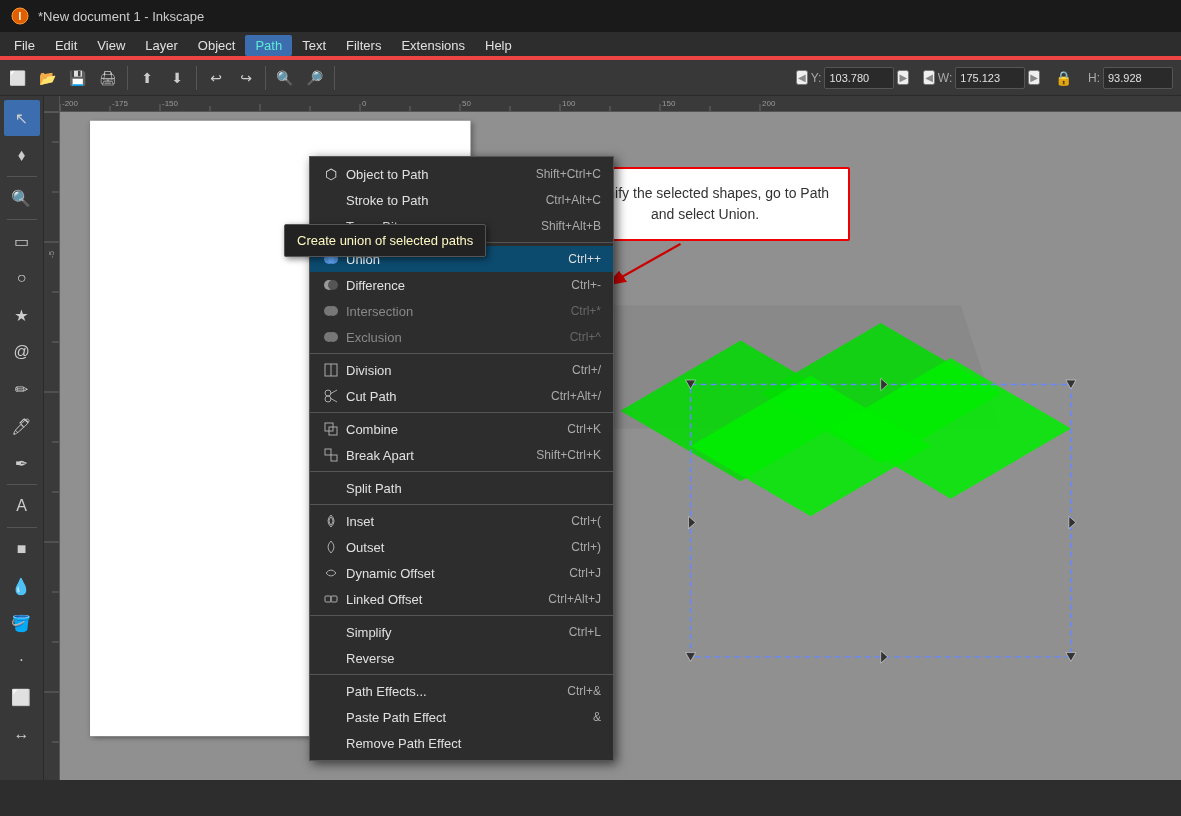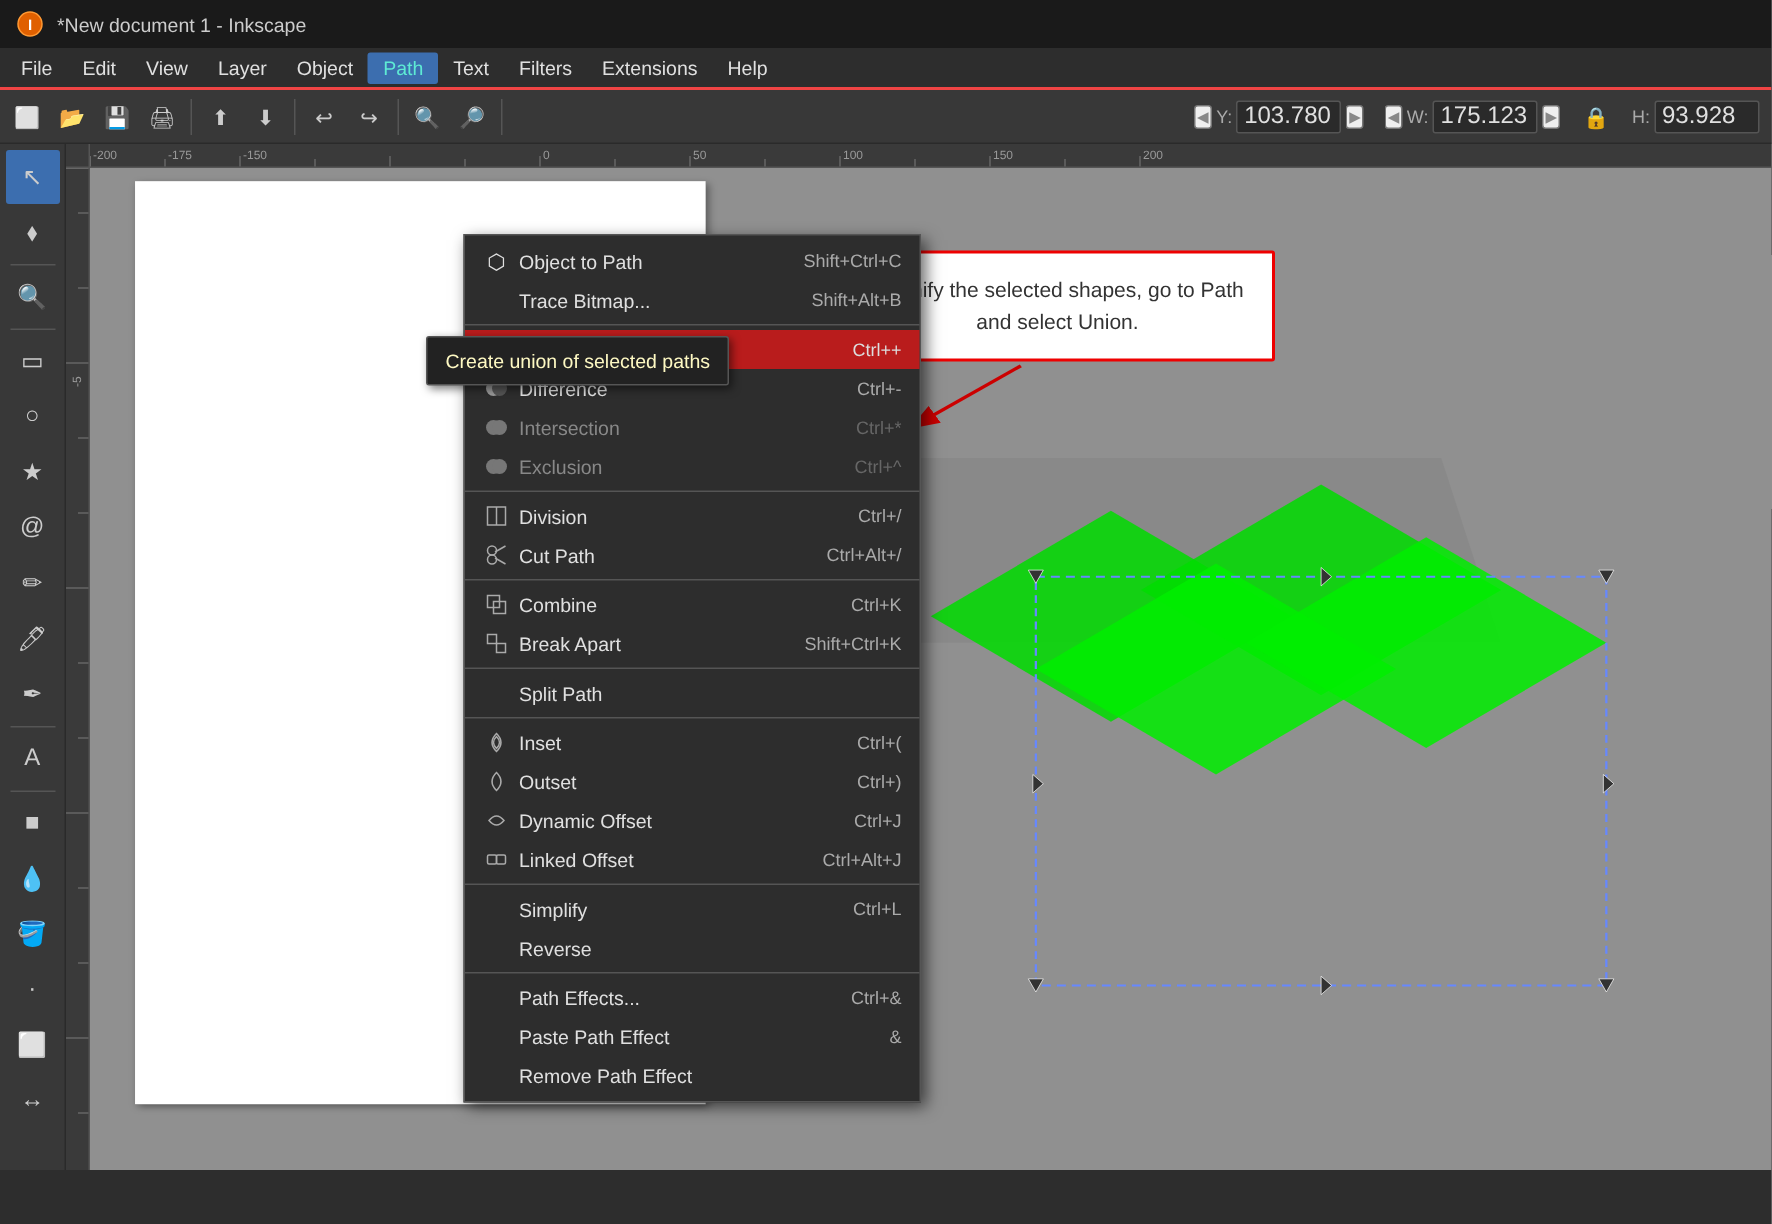--- a/index.html
+++ b/index.html
@@ -28,23 +28,23 @@
       width: 20px; height: 20px;
       margin-right: 8px;
       display: flex; align-items: center; justify-content: center;
     }
 
     
     #menubar {
       height: 28px;
       background: #2d2d2d;
       display: flex;
-      align-items: center;
+      align-items: flex-end;
       padding: 0 4px;
-      border-bottom: 2px solid #ef4444;
+      border-bottom: 4px solid #ef4444;
     }
     .menu-item {
       padding: 3px 10px;
       cursor: pointer;
       border-radius: 2px;
       color: #e0e0e0;
     }
     .menu-item.active {
       background: #3c6eaf;
       color: #5eead4;
@@ -78,21 +78,21 @@
     .coord-field {
       display: flex; align-items: center; gap: 3px;
       margin: 0 4px;
     }
     .coord-label { font-size: 12px; color: #aaa; }
     .coord-input {
       width: 70px; height: 22px;
       background: #2a2a2a;
       border: 1px solid #555;
       color: #e0e0e0;
-      font-size: 16px;
+      font-size: 11px;
       padding: 0 4px;
       border-radius: 2px;
     }
     .coord-arrow {
       font-size: 10px; color: #888; cursor: pointer;
     }
 
     
     #main-layout {
       display: flex;
@@ -206,21 +206,21 @@
       background: #555;
       margin: 3px 0;
     }
     .drop-item {
       display: flex;
       align-items: center;
       padding: 4px 12px;
       cursor: pointer;
       position: relative;
     }
-    .drop-item.highlighted { background: #b91c1c; color: #fff; }
+    .drop-item.highlighted { background: #0c4a6e; color: #fff; }
     .drop-item.dimmed { color: #888; }
     .drop-item .item-icon {
       width: 18px; height: 18px;
       margin-right: 6px;
       display: flex; align-items: center; justify-content: center;
       font-size: 14px;
       flex-shrink: 0;
     }
     .drop-item .item-label {
       flex: 1;
@@ -447,20 +447,25 @@
 
     <div id="dropdown-menu">
 
       <div class="drop-item">
         <span class="item-icon">⬡</span>
         <span class="item-label">Object to Path</span>
         <span class="item-shortcut">Shift+Ctrl+C</span>
       </div>
       <div class="drop-item">
         <span class="item-icon"></span>
+        <span class="item-label">Stroke to Path</span>
+        <span class="item-shortcut">Ctrl+Alt+C</span>
+      </div>
+      <div class="drop-item">
+        <span class="item-icon"></span>
         <span class="item-label">Trace Bitmap...</span>
         <span class="item-shortcut">Shift+Alt+B</span>
       </div>
 
       <div class="menu-sep-line"></div>
 
       <div class="drop-item highlighted">
         <span class="item-icon">
           <svg width="14" height="14" viewBox="0 0 14 14">
             <circle cx="5" cy="7" r="5" fill="#6af" opacity="0.8"></circle>

